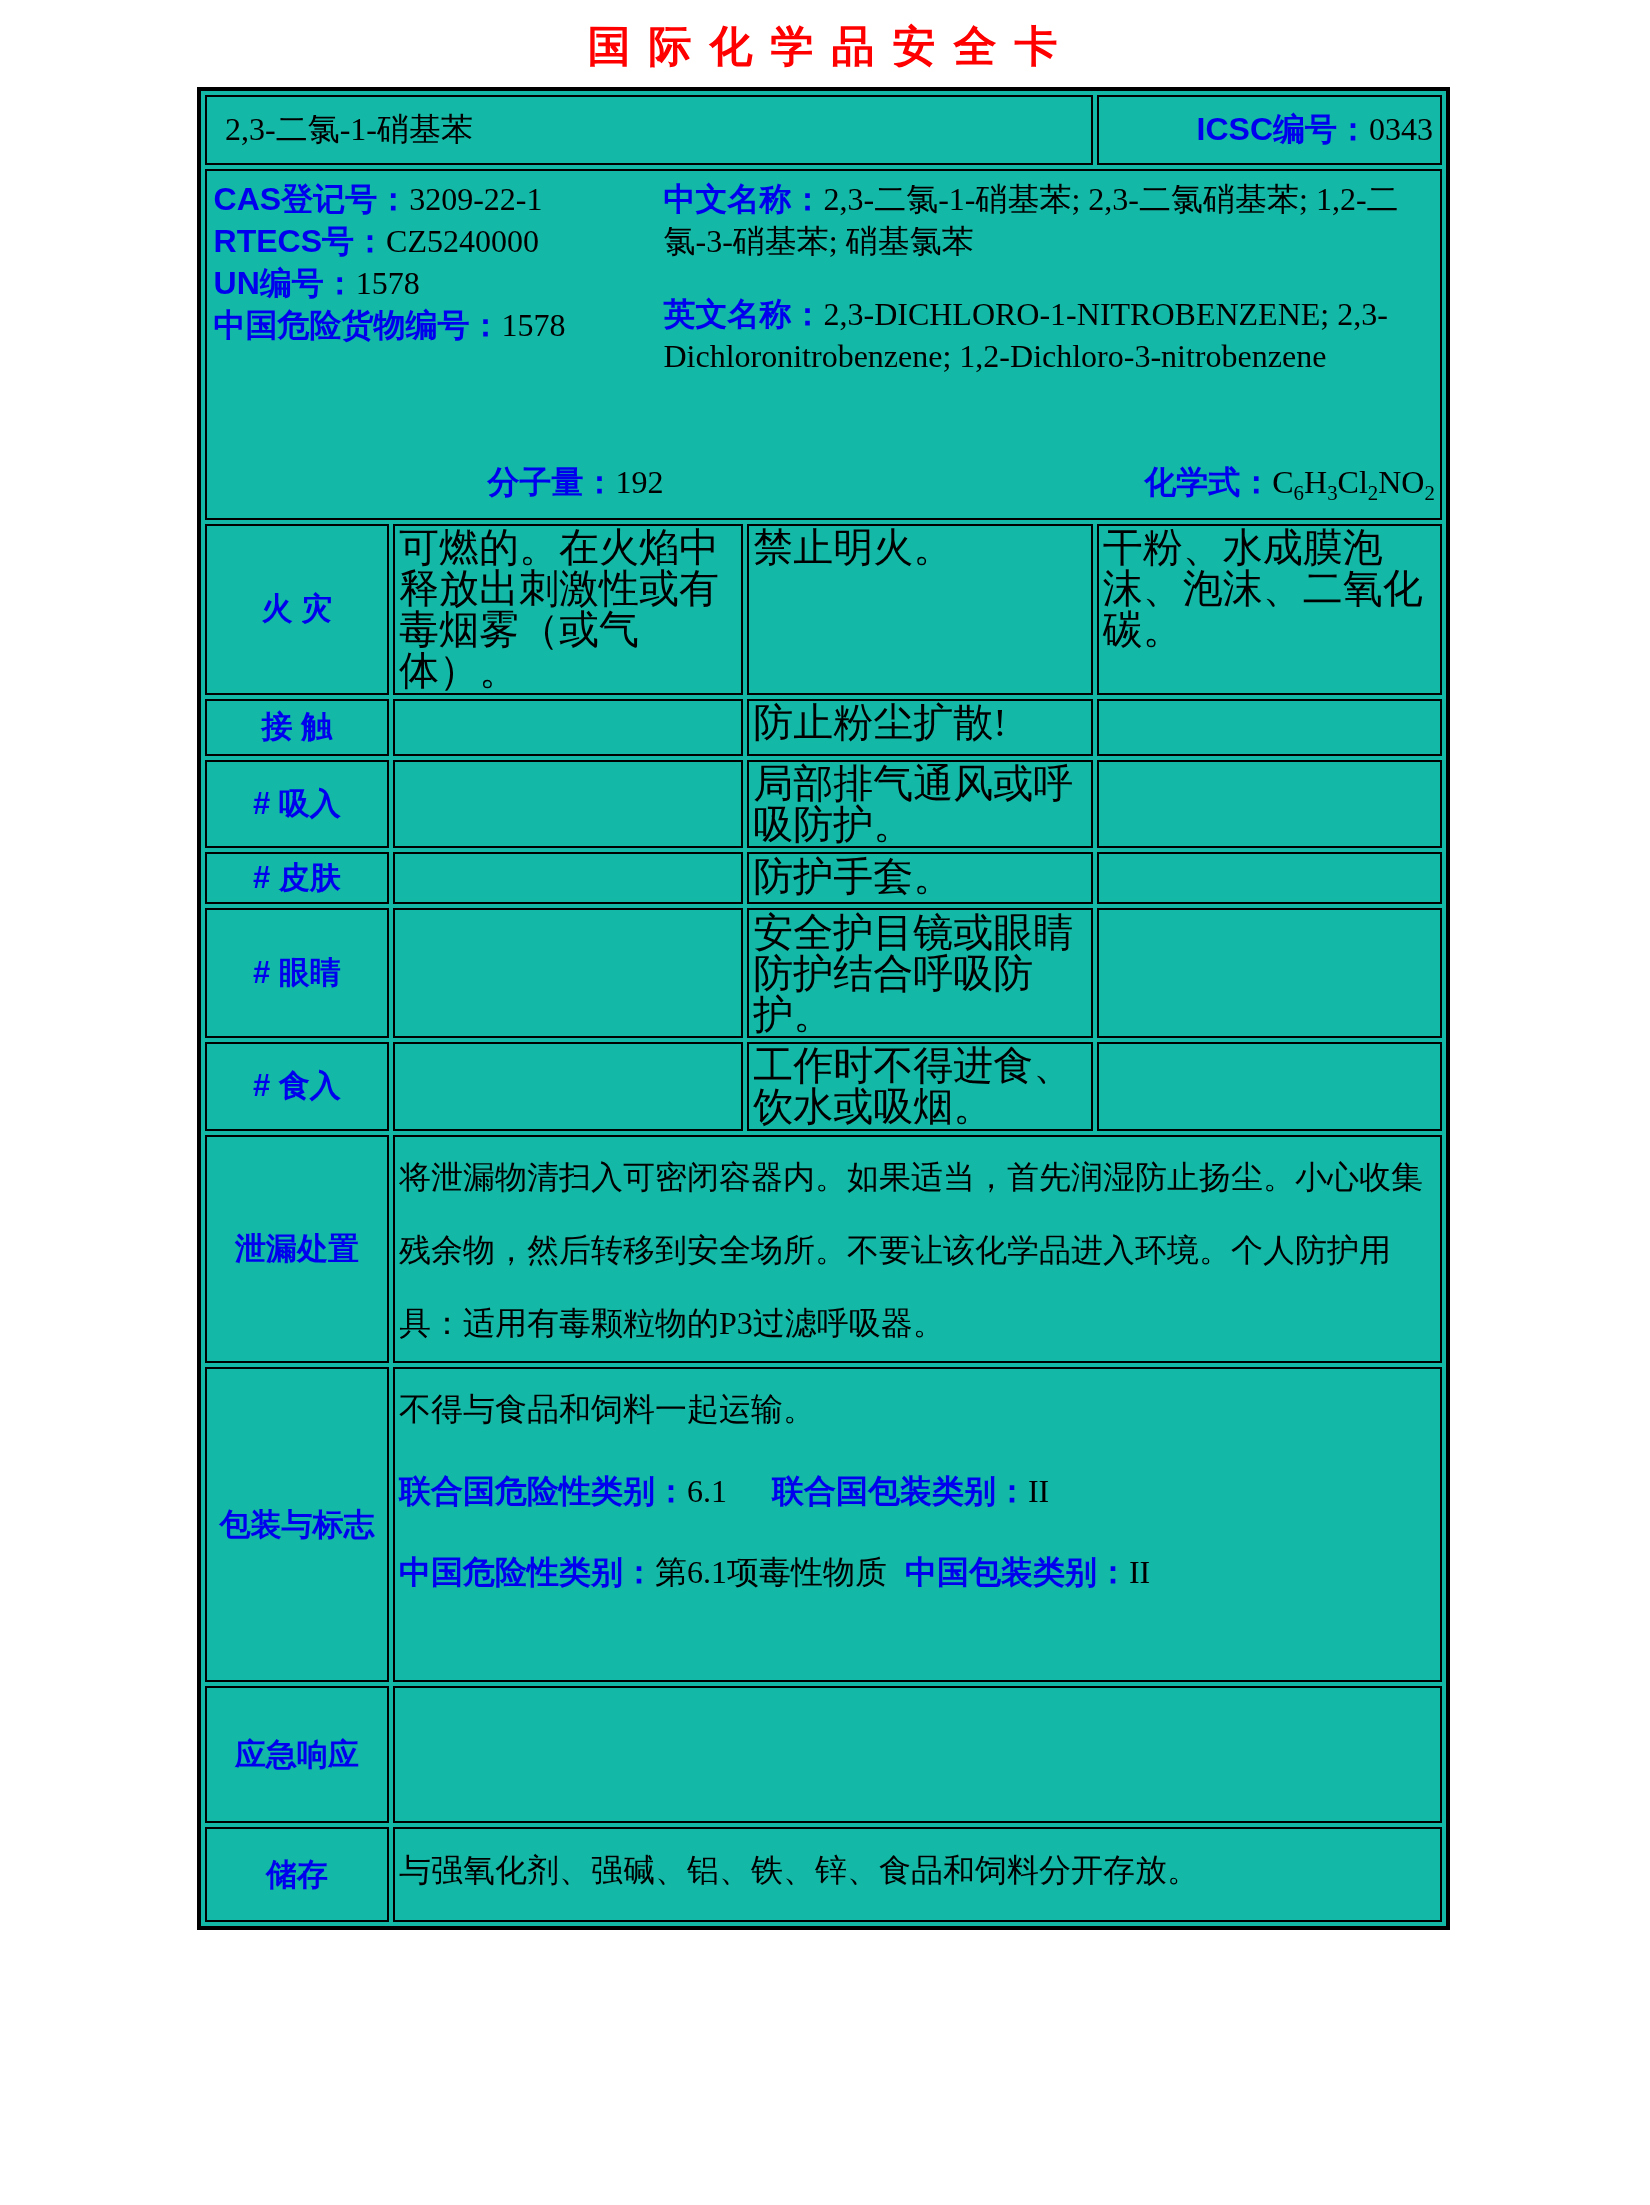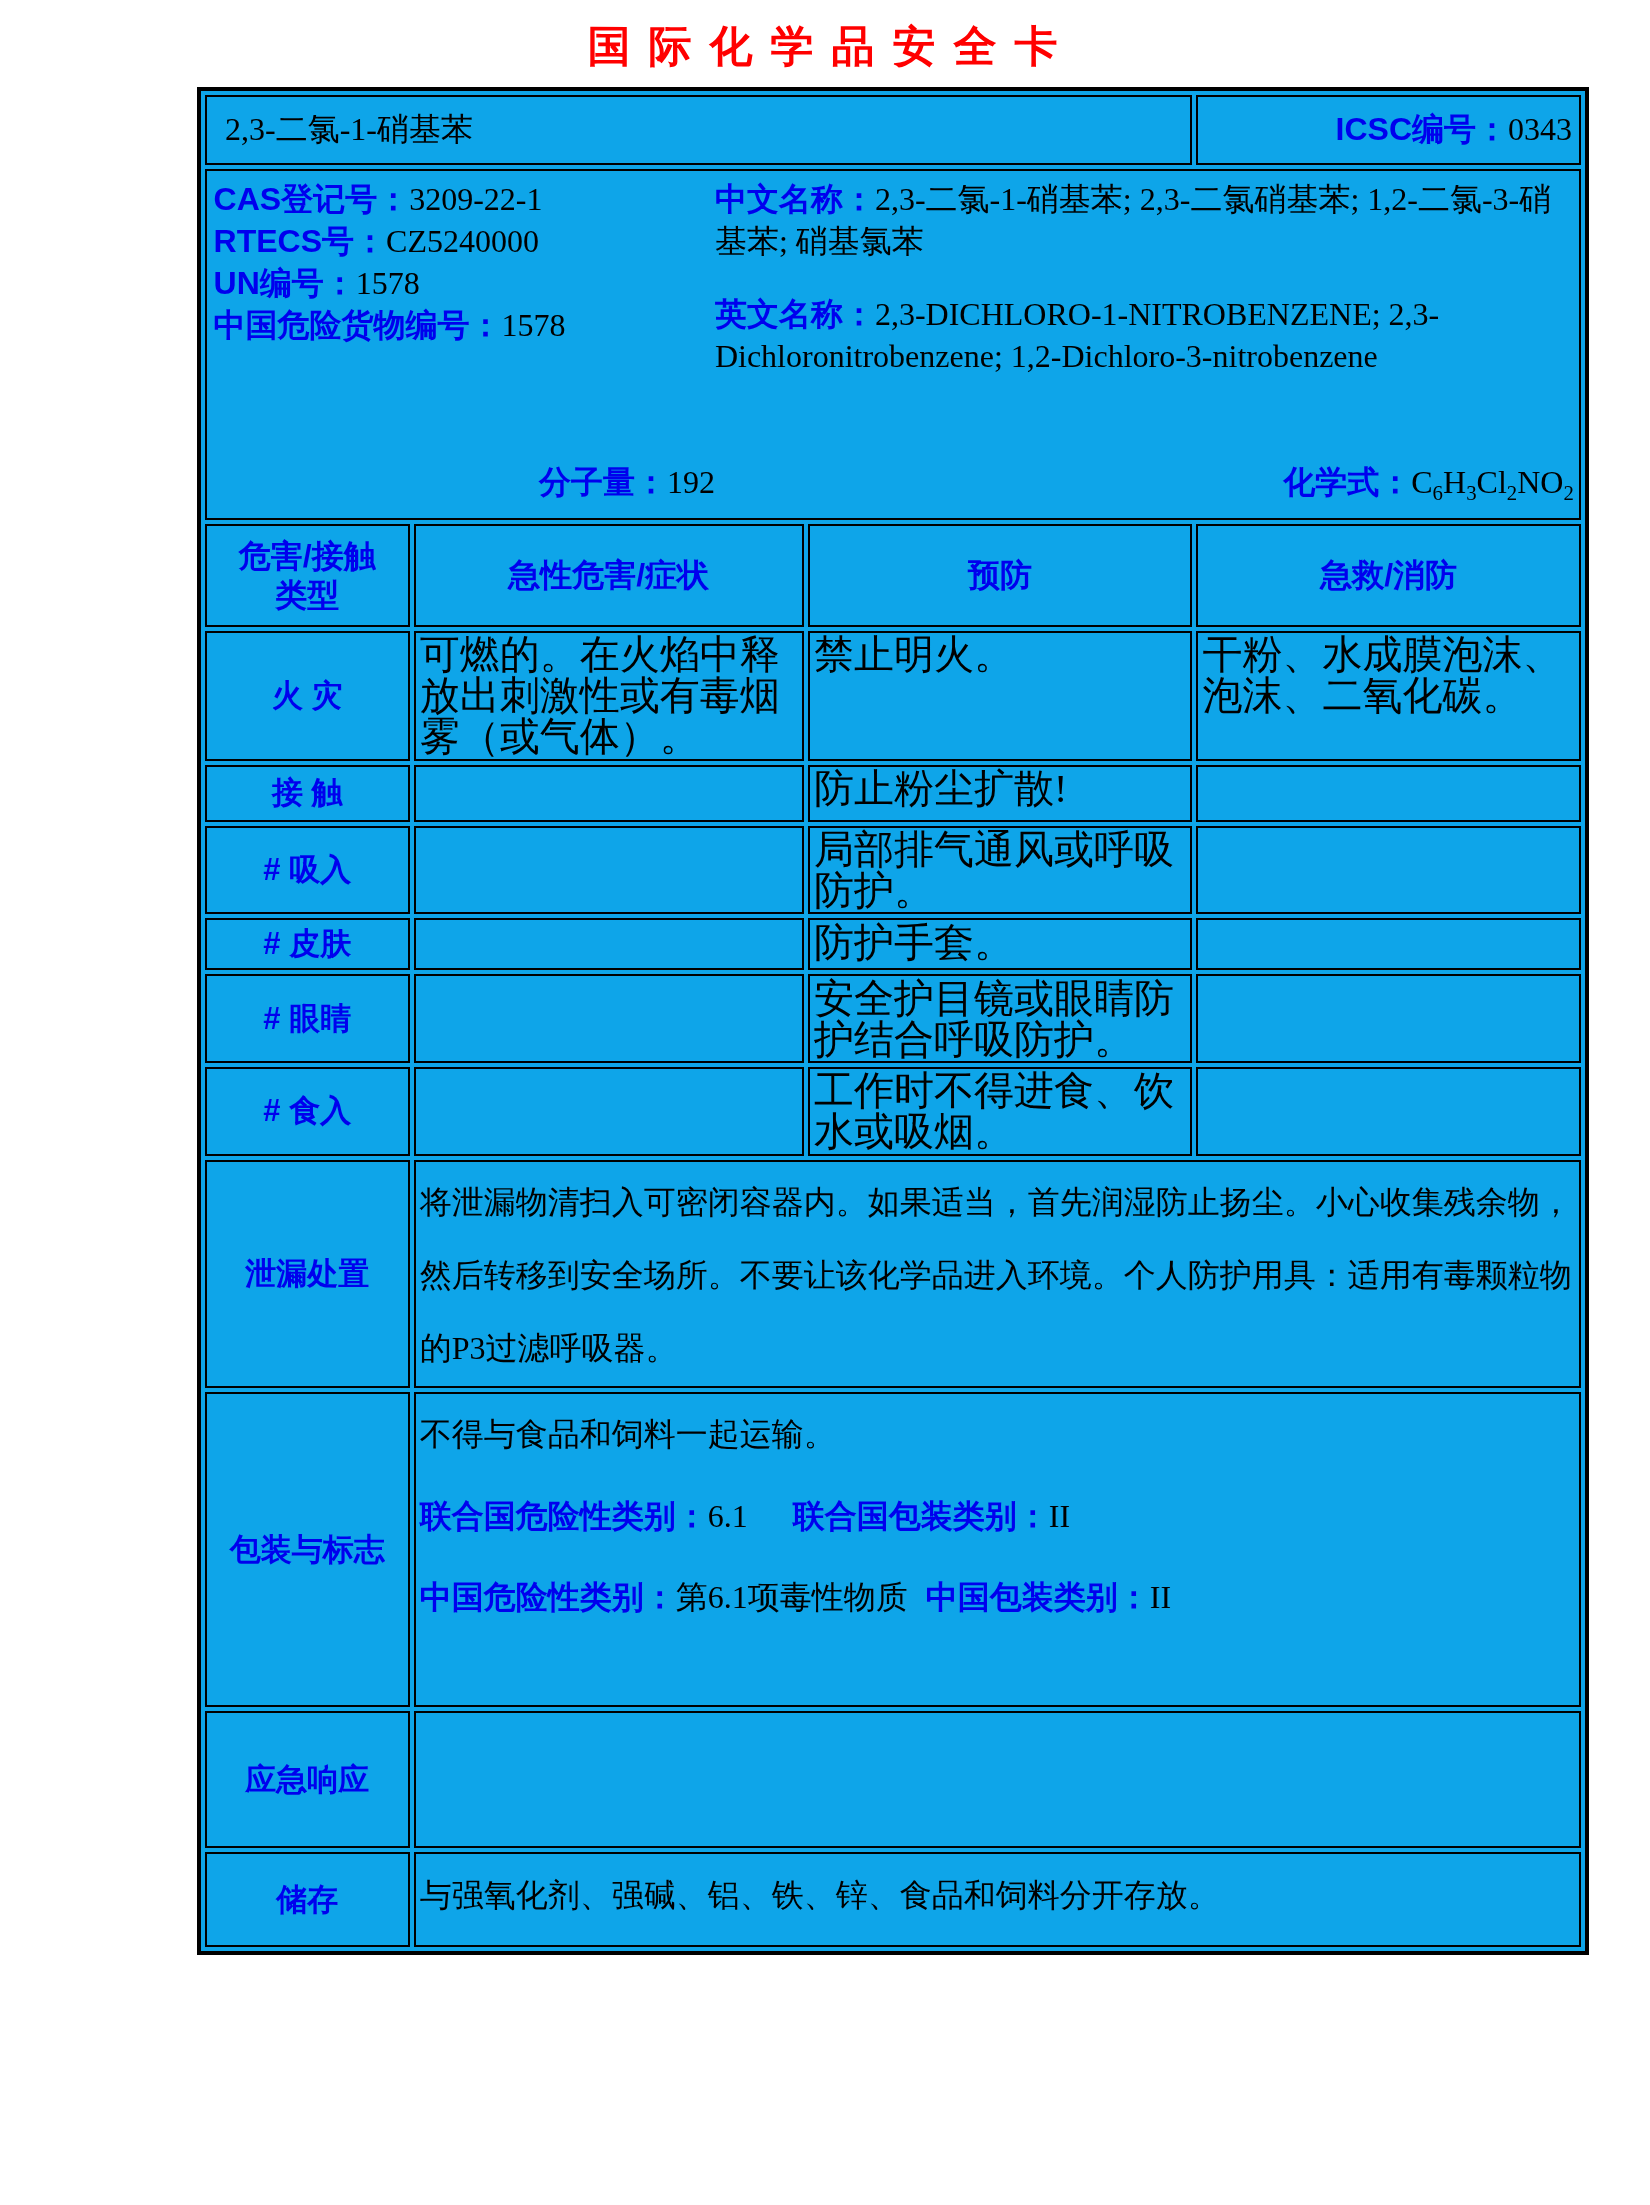--- a/index.html
+++ b/index.html
@@ -12,26 +12,26 @@
     font-family:"Liberation Sans",sans-serif;
     font-weight:bold;
     font-size:43px;
     letter-spacing:18px;
     text-indent:18px;
     white-space:nowrap;
   }
 
   table.card{
     margin-left:197px;
-    width:1392px;
+    width:1253px;
     table-layout:fixed;
     border-collapse:separate;
     border-spacing:4.2px;
     border:4.9px solid #000;
-    background:#0ea5e9;
+    background:#14b8a6;
   }
   table.card td{
     border:2.1px solid #000;
     overflow:hidden;
   }
 
   
   .lbl{
     color:#0000ee;
     font-family:"Liberation Sans",sans-serif;
@@ -165,27 +165,20 @@
             <span class="lbl">英文名称：</span><span class="val">2,3-DICHLORO-1-NITROBENZENE; 2,3-Dichloronitrobenzene; 1,2-Dichloro-3-nitrobenzene</span>
           </div>
           <div class="info-line bottom-line">
             <span class="lbl">化学式：</span><span class="val"><span>C</span><sub>6</sub><span>H</span><sub>3</sub><span>Cl</span><sub>2</sub><span>NO</span><sub>2</sub></span>
           </div>
         </div>
       </div>
     </td>
   </tr>
 
-  <tr class="r-head">
-    <td class="pre">危害/接触
-类型</td>
-    <td>急性危害/症状</td>
-    <td>预防</td>
-    <td>急救/消防</td>
-  </tr>
 
   <tr class="r-fire">
     <td class="label-cell">火 灾</td>
     <td class="content-cell">可燃的。在火焰中释放出刺激性或有毒烟雾（或气体）。</td>
     <td class="content-cell">禁止明火。</td>
     <td class="content-cell">干粉、水成膜泡沫、泡沫、二氧化碳。</td>
   </tr>
   <tr class="r-cont">
     <td class="label-cell">接 触</td>
     <td class="content-cell"></td>

